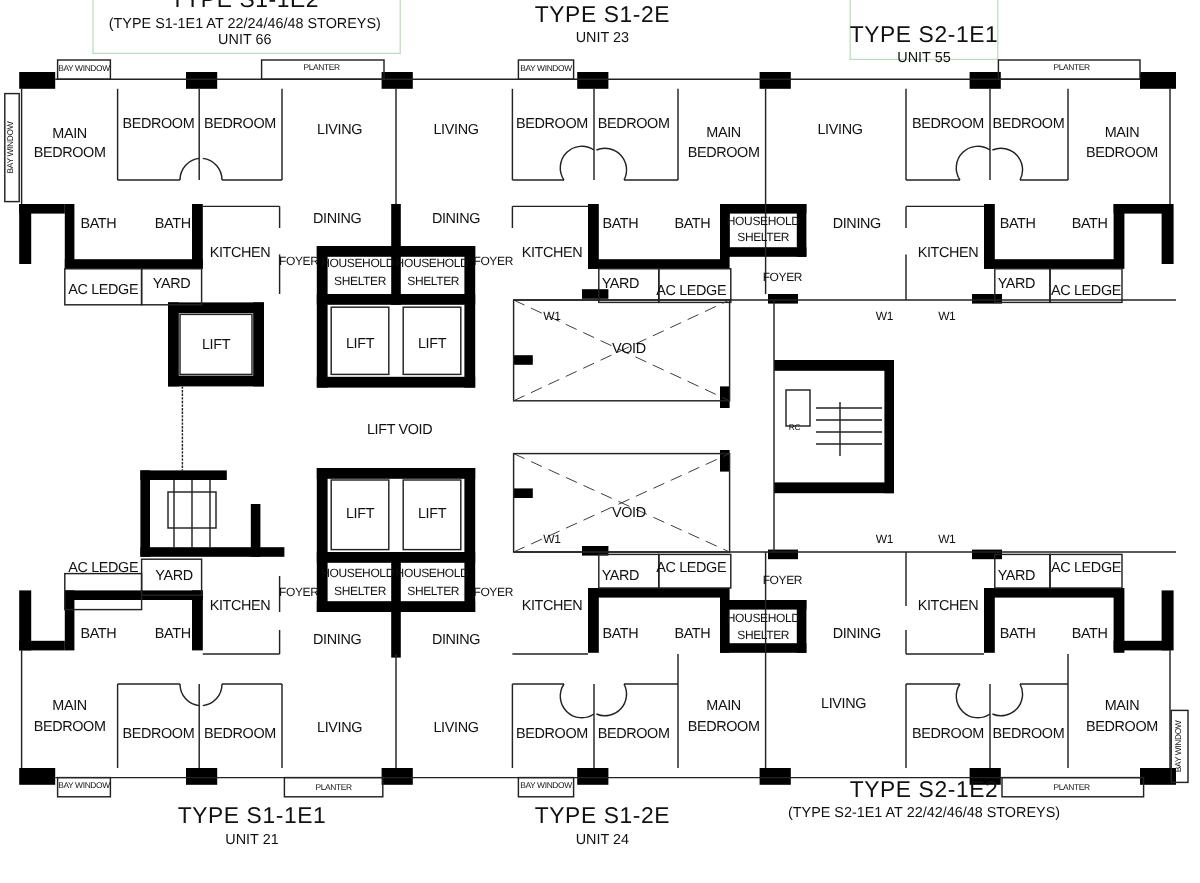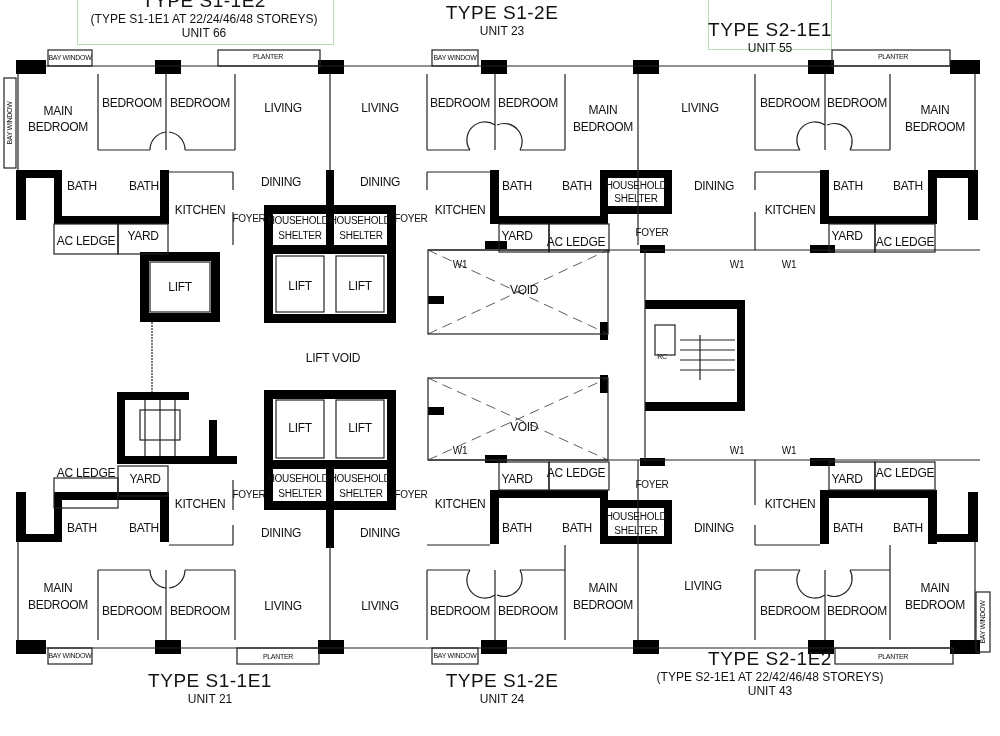--- a/index.html
+++ b/index.html
@@ -276,21 +276,20 @@
     <div class="t1">TYPE S1-1E1</div>
     <div class="t3">UNIT 21</div>
   </div>
   <div class="title" style="left:502px;top:670px;">
     <div class="t1">TYPE S1-2E</div>
     <div class="t3">UNIT 24</div>
   </div>
   <div class="title" style="left:770px;top:648px;">
     <div class="t1">TYPE S2-1E2</div>
     <div class="t2">(TYPE S2-1E1 AT 22/42/46/48 STOREYS)</div>
-    <div class="t3">UNIT 43</div>
   </div>
 
   <div class="lbl" style="left:58px;top:111px;">MAIN</div>
   <div class="lbl" style="left:58px;top:127px;">BEDROOM</div>
   <div class="lbl" style="left:132px;top:103px;">BEDROOM</div>
   <div class="lbl" style="left:200px;top:103px;">BEDROOM</div>
   <div class="lbl" style="left:283px;top:108px;">LIVING</div>
   <div class="lbl" style="left:380px;top:108px;">LIVING</div>
   <div class="lbl" style="left:460px;top:103px;">BEDROOM</div>
   <div class="lbl" style="left:528px;top:103px;">BEDROOM</div>

